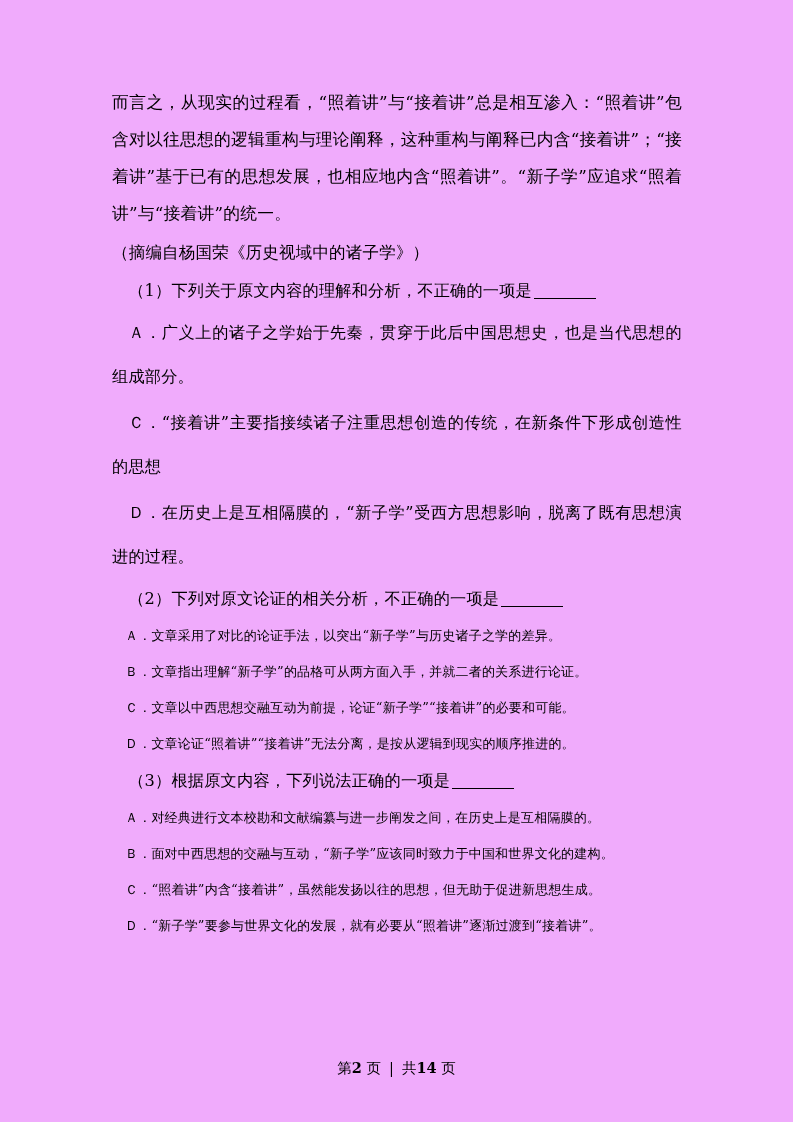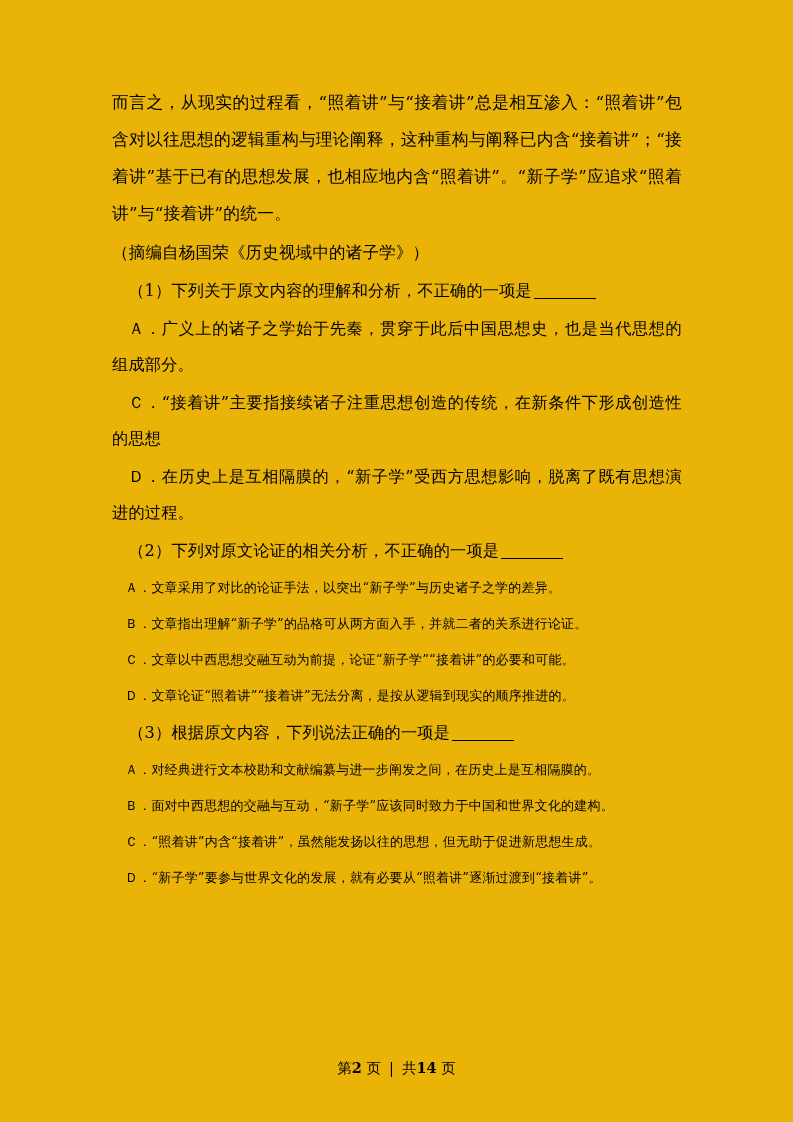--- a/index.html
+++ b/index.html
@@ -9,21 +9,21 @@
   }
   body {
     font-family: "DejaVu Serif", "Liberation Serif", serif;
     color: #000000;
   }
   .page {
     position: relative;
     width: 793px;
     height: 1122px;
     margin: 0 auto;
-    background: #eab308;
+    background: #f0abfc;
     overflow: hidden;
   }
   .content {
     position: absolute;
     left: 112px;
     top: 84px;
     width: 570px;
   }
   p {
     margin: 0 0 2px 0;
@@ -42,21 +42,21 @@
     line-height: 37px;
     padding-right: 2px;
   }
   .q-stem {
     font-size: 16.2px;
     line-height: 36px;
     text-indent: 1em;
   }
   .opt {
     font-size: 16.2px;
-    line-height: 36px;
+    line-height: 44px;
     text-indent: 1em;
   }
   .opt-tight {
     font-size: 13px;
     line-height: 34px;
     text-indent: 1em;
   }
   .blank {
     display: inline-block;
     width: 62px;

